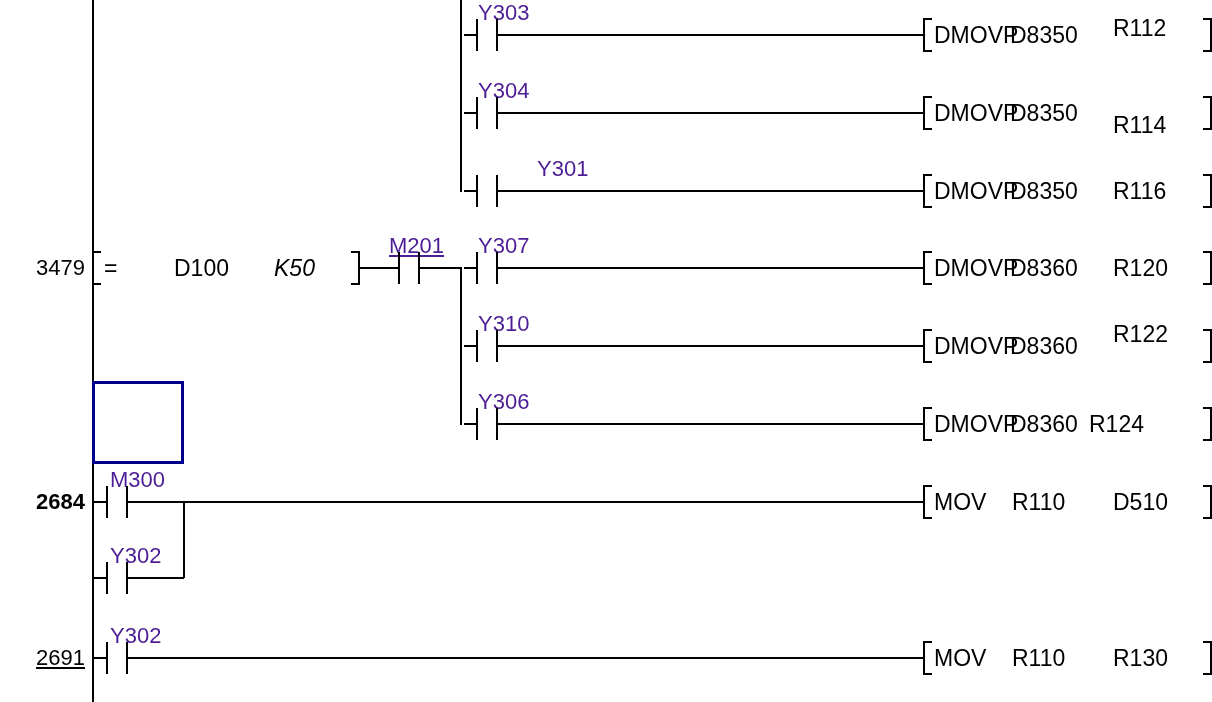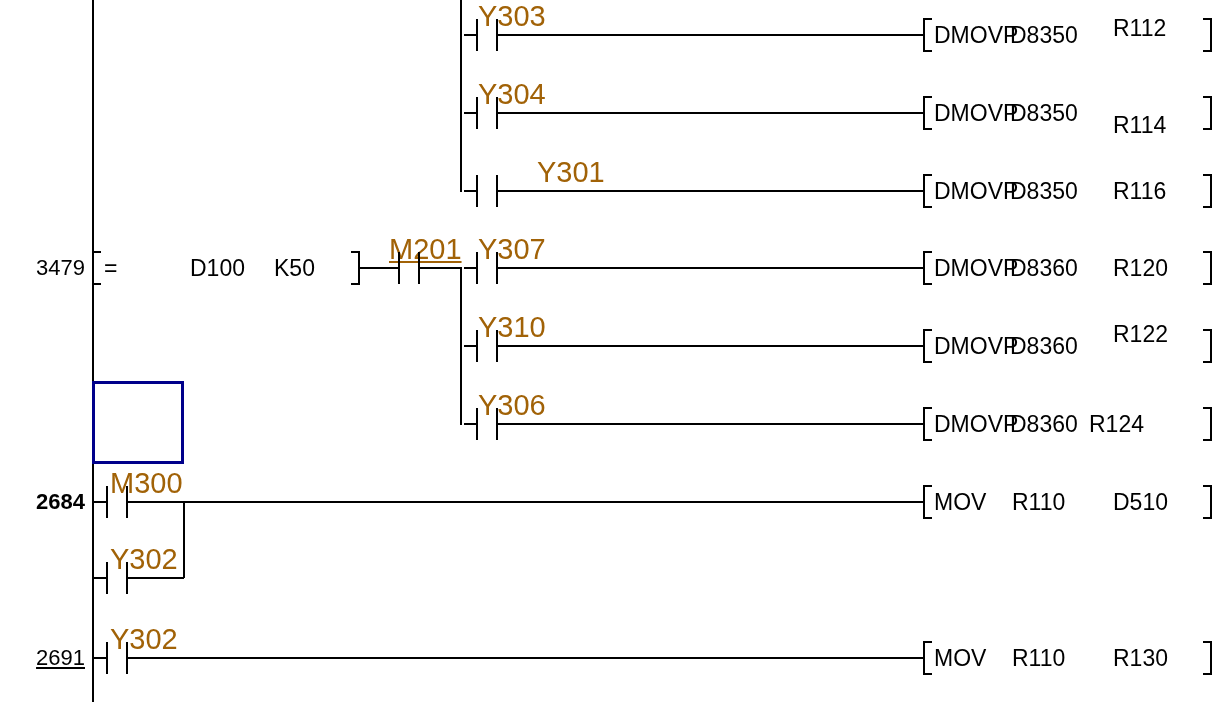--- a/index.html
+++ b/index.html
@@ -24,22 +24,22 @@
   .contact .bar{position:absolute;top:0;width:0;height:32px;border-left:2px solid #000;}
   .contact .bar.l{left:12px;}
   .contact .bar.r{left:32px;}
   .contact .lead{position:absolute;top:15px;height:0;border-top:2px solid #000;}
   .contact .lead.l{left:0;width:12px;}
   .contact .lead.r{left:34px;width:12px;}
 
   
   .dev-label{
     position:absolute;
-    font-size:29px;
-    color:#a16207;
+    font-size:22px;
+    color:#4c1d95;
     white-space:nowrap;
     line-height:1;
   }
 
   
   .step-no{
     position:absolute;
     font-size:22px;
     color:#000;
     text-align:right;
@@ -145,22 +145,22 @@
   <div class="brk close" style="left:1203px; top:174px;">
       <span></span>
     </div>
 
   <div class="step-no" style="left:10px; top:257px; width:75px;">3479</div>
 
   <div class="brk open" style="left:92px; top:251px;">
       <span></span>
     </div>
   <div class="cmp-text" style="left:104px; top:257px;">=</div>
-  <div class="cmp-text" style="left:190px; top:257px;">D100</div>
-  <div class="cmp-text" style="left:274px; top:257px;">K50</div>
+  <div class="cmp-text" style="left:174px; top:257px;">D100</div>
+  <div class="cmp-text" style="left:274px; top:257px;font-style:italic;">K50</div>
   <div class="brk close" style="left:351px; top:251px;">
       <span></span>
     </div>
 
   <div class="hwire" style="left:360px; top:267px; width:26px;"></div>
 
   <div class="dev-label" style="left:389px; top:235px;text-decoration:underline;">M201</div>
   <div class="contact" style="left:386px; top:252px;">
     <span class="lead l"></span>
       <span class="bar l"></span>

